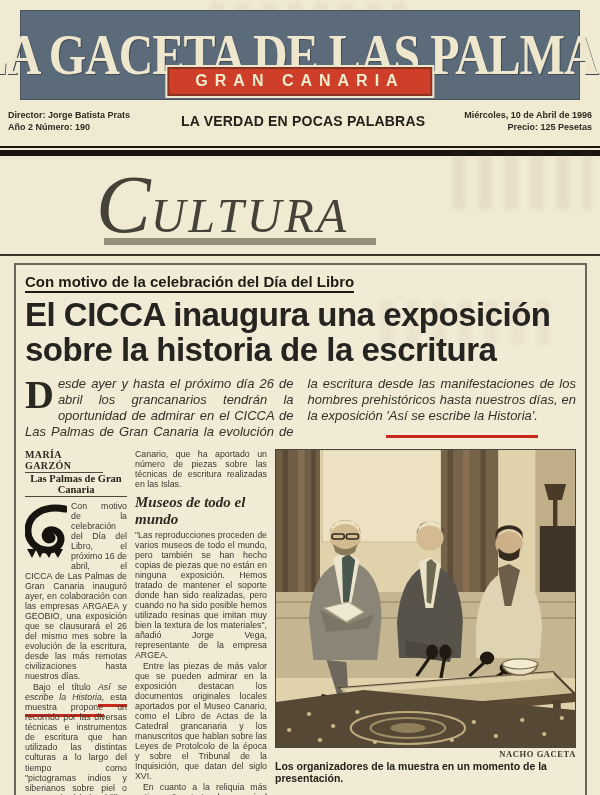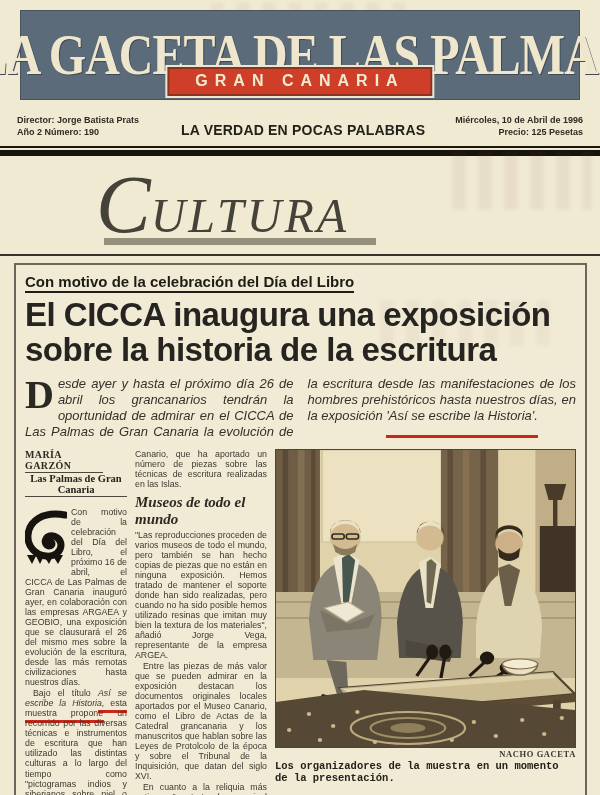--- a/index.html
+++ b/index.html
@@ -17,22 +17,22 @@
   .masthead{position:relative;padding-top:10px;}
   .banner{margin:0 20px;height:88px;background:#5c6b7a;display:flex;align-items:center;
           justify-content:center;border:1px solid #46525e;}
   .banner h1{margin:0;font-family:"Liberation Serif",serif;font-weight:bold;
              font-size:51px;color:#efe7cd;letter-spacing:-1px;white-space:nowrap;
              transform:scale(.94,1.12);text-shadow:1px 1px 0 #3e4a55;}
   .region{position:absolute;left:50%;transform:translateX(-50%);top:67px;z-index:2;
           background:#cf3e28;border:2px solid #8a3320;outline:2px solid #efe7cd;
           padding:3px 26px 4px;}
   .region span{font-weight:bold;font-size:16px;letter-spacing:7px;color:#f4ebce;}
-  .info-row{display:flex;justify-content:space-between;align-items:flex-end;
-            margin:4px 17px 0;height:34px;}
+  .info-row{display:flex;justify-content:space-between;align-items:center;
+            margin:4px 8px 0;height:34px;}
   .info-left,.info-right{font-size:9px;font-weight:bold;color:#2c2a22;line-height:1.35;}
   .info-right{text-align:right;}
   .slogan{font-weight:bold;font-size:14px;color:#23211b;letter-spacing:.2px;
           transform:translateX(6px);}
   .black-bar{margin-top:7px;height:11px;background:linear-gradient(#f1ead3 0 1px,
              #1a1710 1px 3px,#f1ead3 3px 5px,#17140e 5px 11px);}
 
   
   .section-head{position:relative;height:98px;}
   .cultura{position:absolute;left:96px;bottom:8px;font-family:"Liberation Serif",serif;
@@ -51,40 +51,40 @@
   h2.headline{margin:2px 0 8px;font-size:33px;line-height:1.07;font-weight:bold;
               color:#262420;letter-spacing:-.5px;}
   .lede{column-count:2;column-gap:14px;font-style:italic;font-size:13px;line-height:1.25;
         color:#33312a;margin-bottom:8px;text-align:justify;}
   .dropcap{float:left;font-family:"Liberation Serif",serif;font-style:normal;font-weight:bold;
            font-size:40px;line-height:.78;padding:3px 4px 0 0;color:#2a2822;}
   .red-underline{border-bottom:3px solid #c8281a;padding-bottom:12px;}
 
   .body-grid{display:grid;grid-template-columns:102px 132px 1fr;column-gap:8px;
              height:352px;overflow:hidden;}
-  .byline{margin-bottom:10px;}
+  .byline{margin-bottom:4px;}
   .byline .author{display:block;font-family:"Liberation Serif",serif;font-weight:bold;
                   font-size:10px;letter-spacing:.4px;color:#2c2a22;
                   border-bottom:1.5px solid #4a473c;padding-bottom:1px;width:78px;}
   .byline .place{display:block;font-family:"Liberation Serif",serif;font-weight:bold;
                  font-size:10.5px;color:#23211b;border-bottom:1.5px solid #4a473c;
                  padding-bottom:1.5px;text-align:center;}
   .col p{margin:0;font-size:8.8px;line-height:1.14;text-align:justify;color:#3b3831;}
   .col p + p{text-indent:8px;margin-top:1px;}
   .subhead{font-family:"Liberation Serif",serif;font-weight:bold;font-style:italic;
            font-size:15px;color:#2c2a22;margin:5px 0 2px;}
   .ital{font-style:italic;}
   .logo{float:left;margin:2px 4px 1px 0;}
 
   figure{margin:0;display:flex;flex-direction:column;}
   .photo-frame{border:1.5px solid #4a463c;background:#e2d4ae;height:297px;overflow:hidden;}
   .photo-frame svg{display:block;width:100%;height:100%;}
   .credit{text-align:right;font-family:"Liberation Serif",serif;font-size:8.5px;
           letter-spacing:.6px;color:#3a372e;margin-top:1px;font-weight:bold;}
-  figcaption{font-family:Liberation Mono, monospace;font-weight:bold;font-size:10.5px;
+  figcaption{font-family:Liberation Sans, sans-serif;font-weight:bold;font-size:10.5px;
              color:#23211b;margin-top:1px;}
 </style>
 </head>
 <body>
 
 <div class="page">
   <div class="bleed b1"></div>
   <div class="bleed b2"></div>
   <div class="bleed b3"></div>
 

